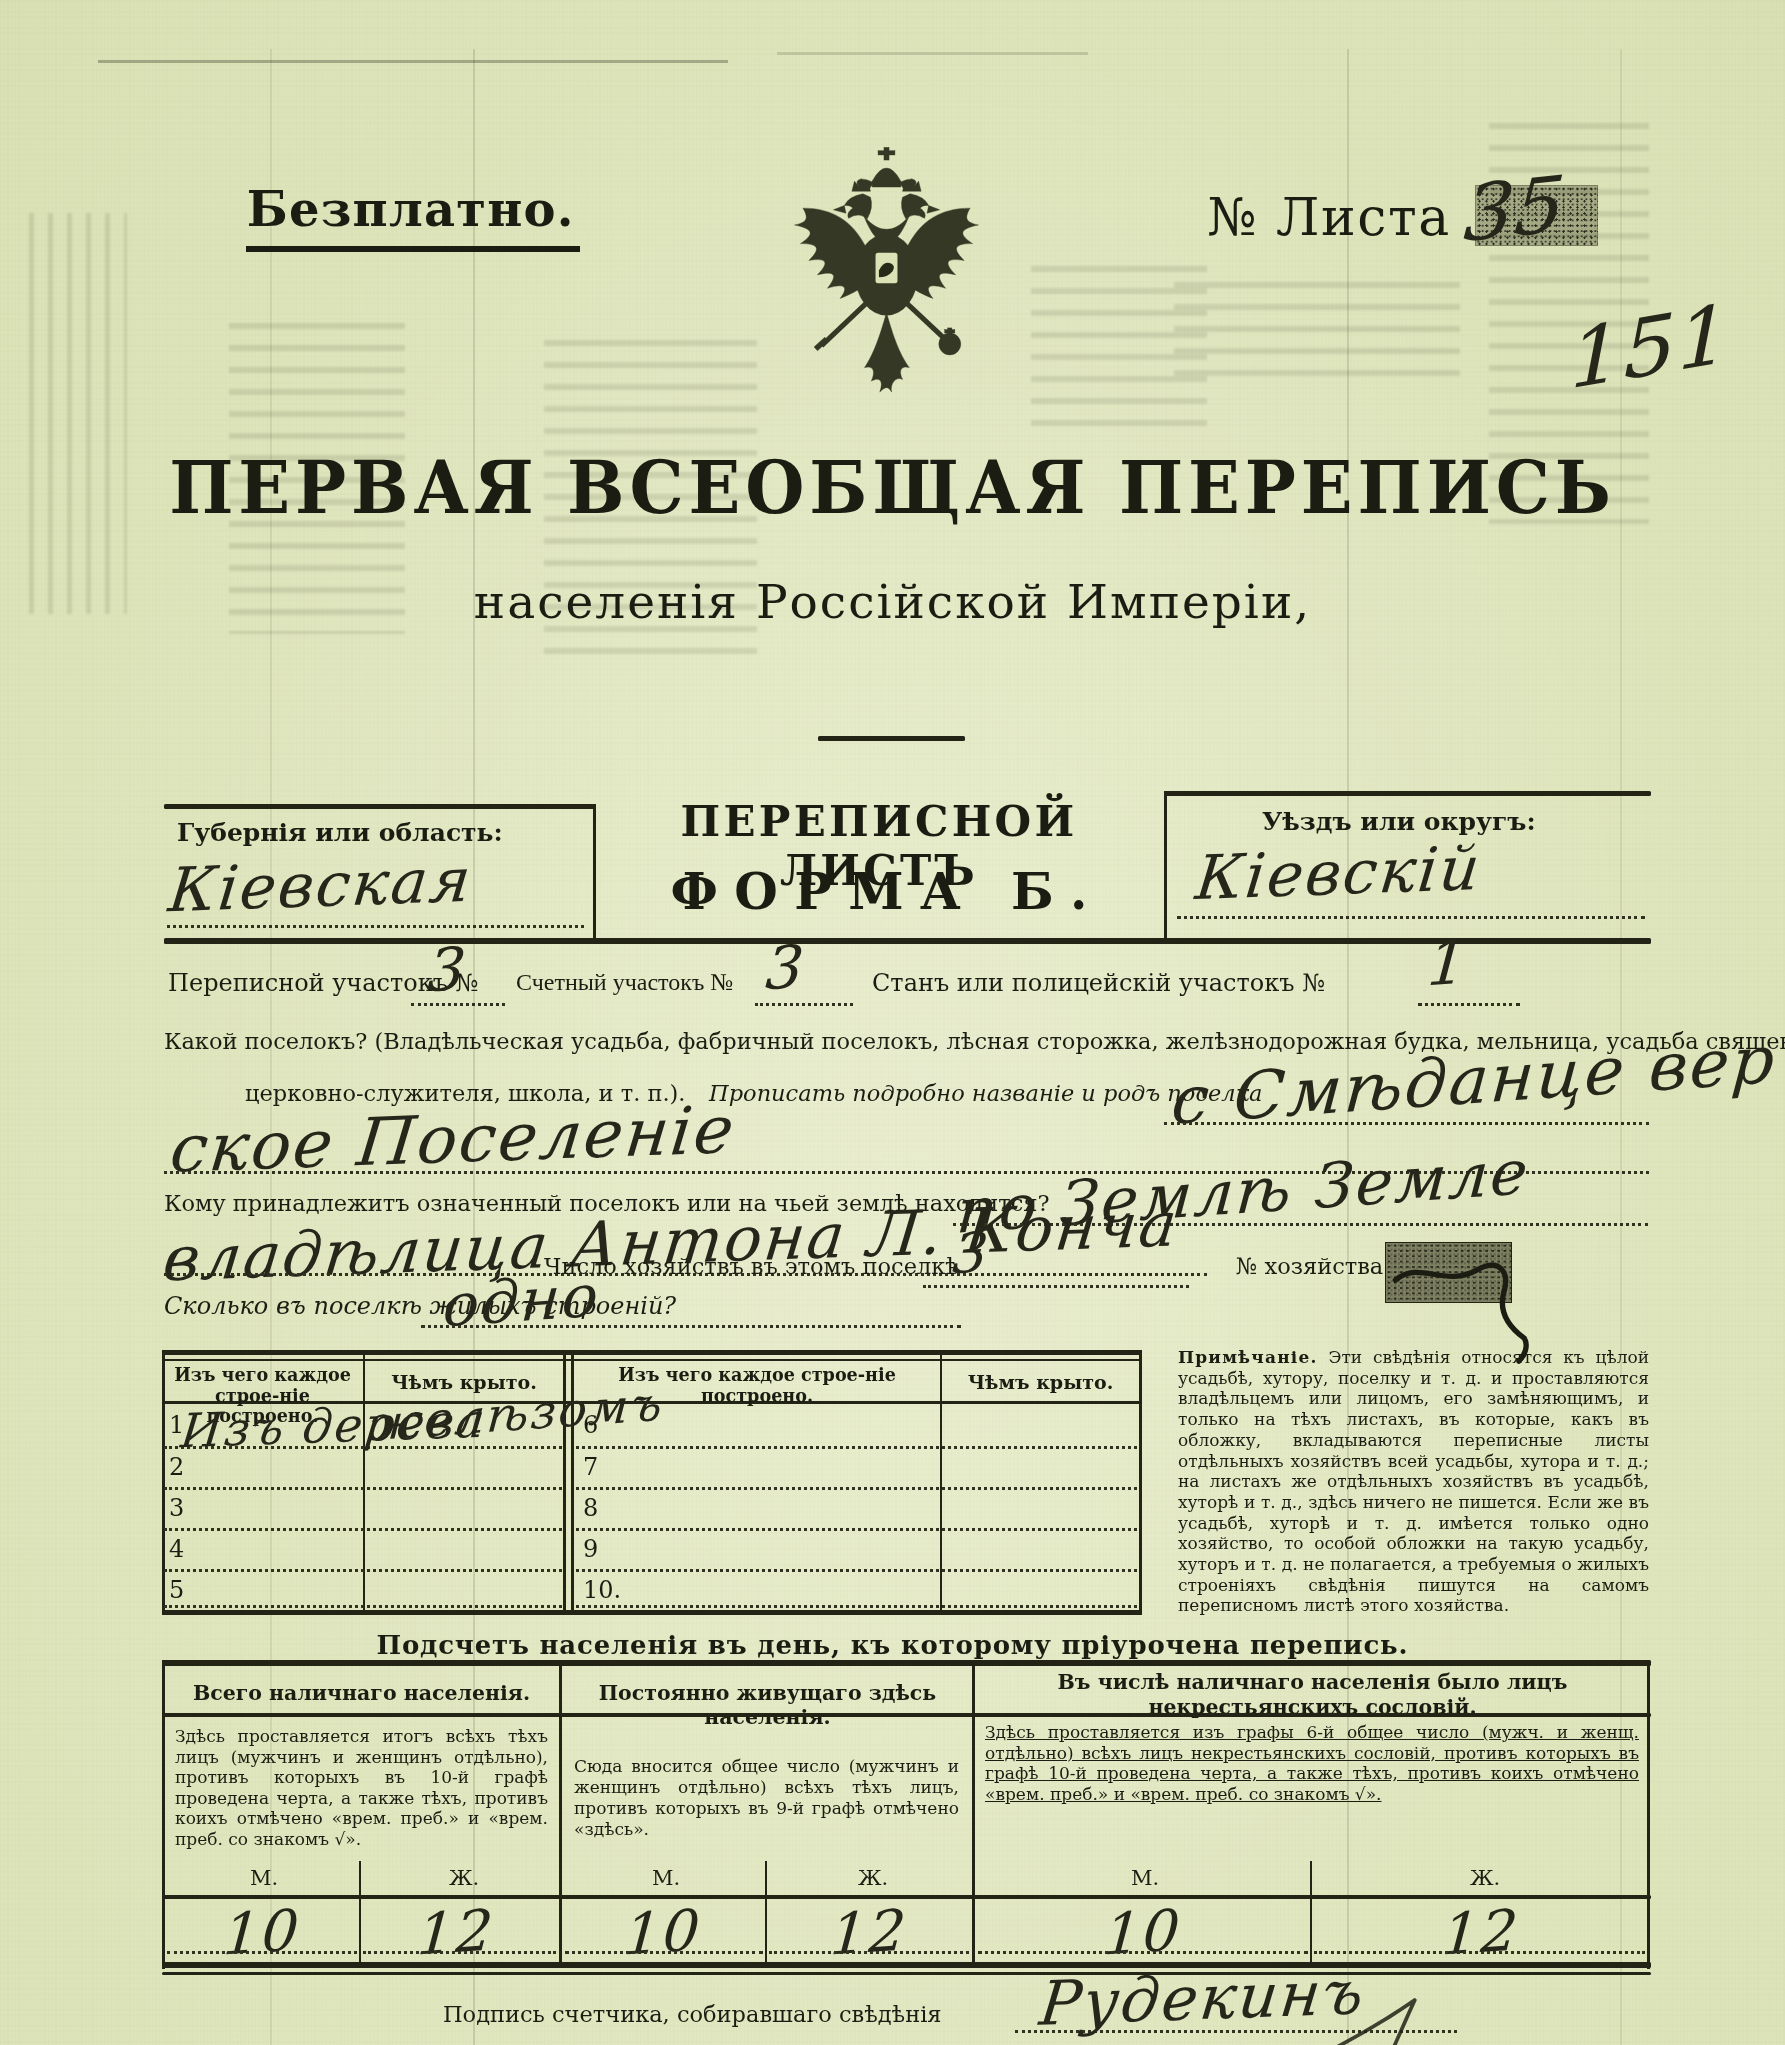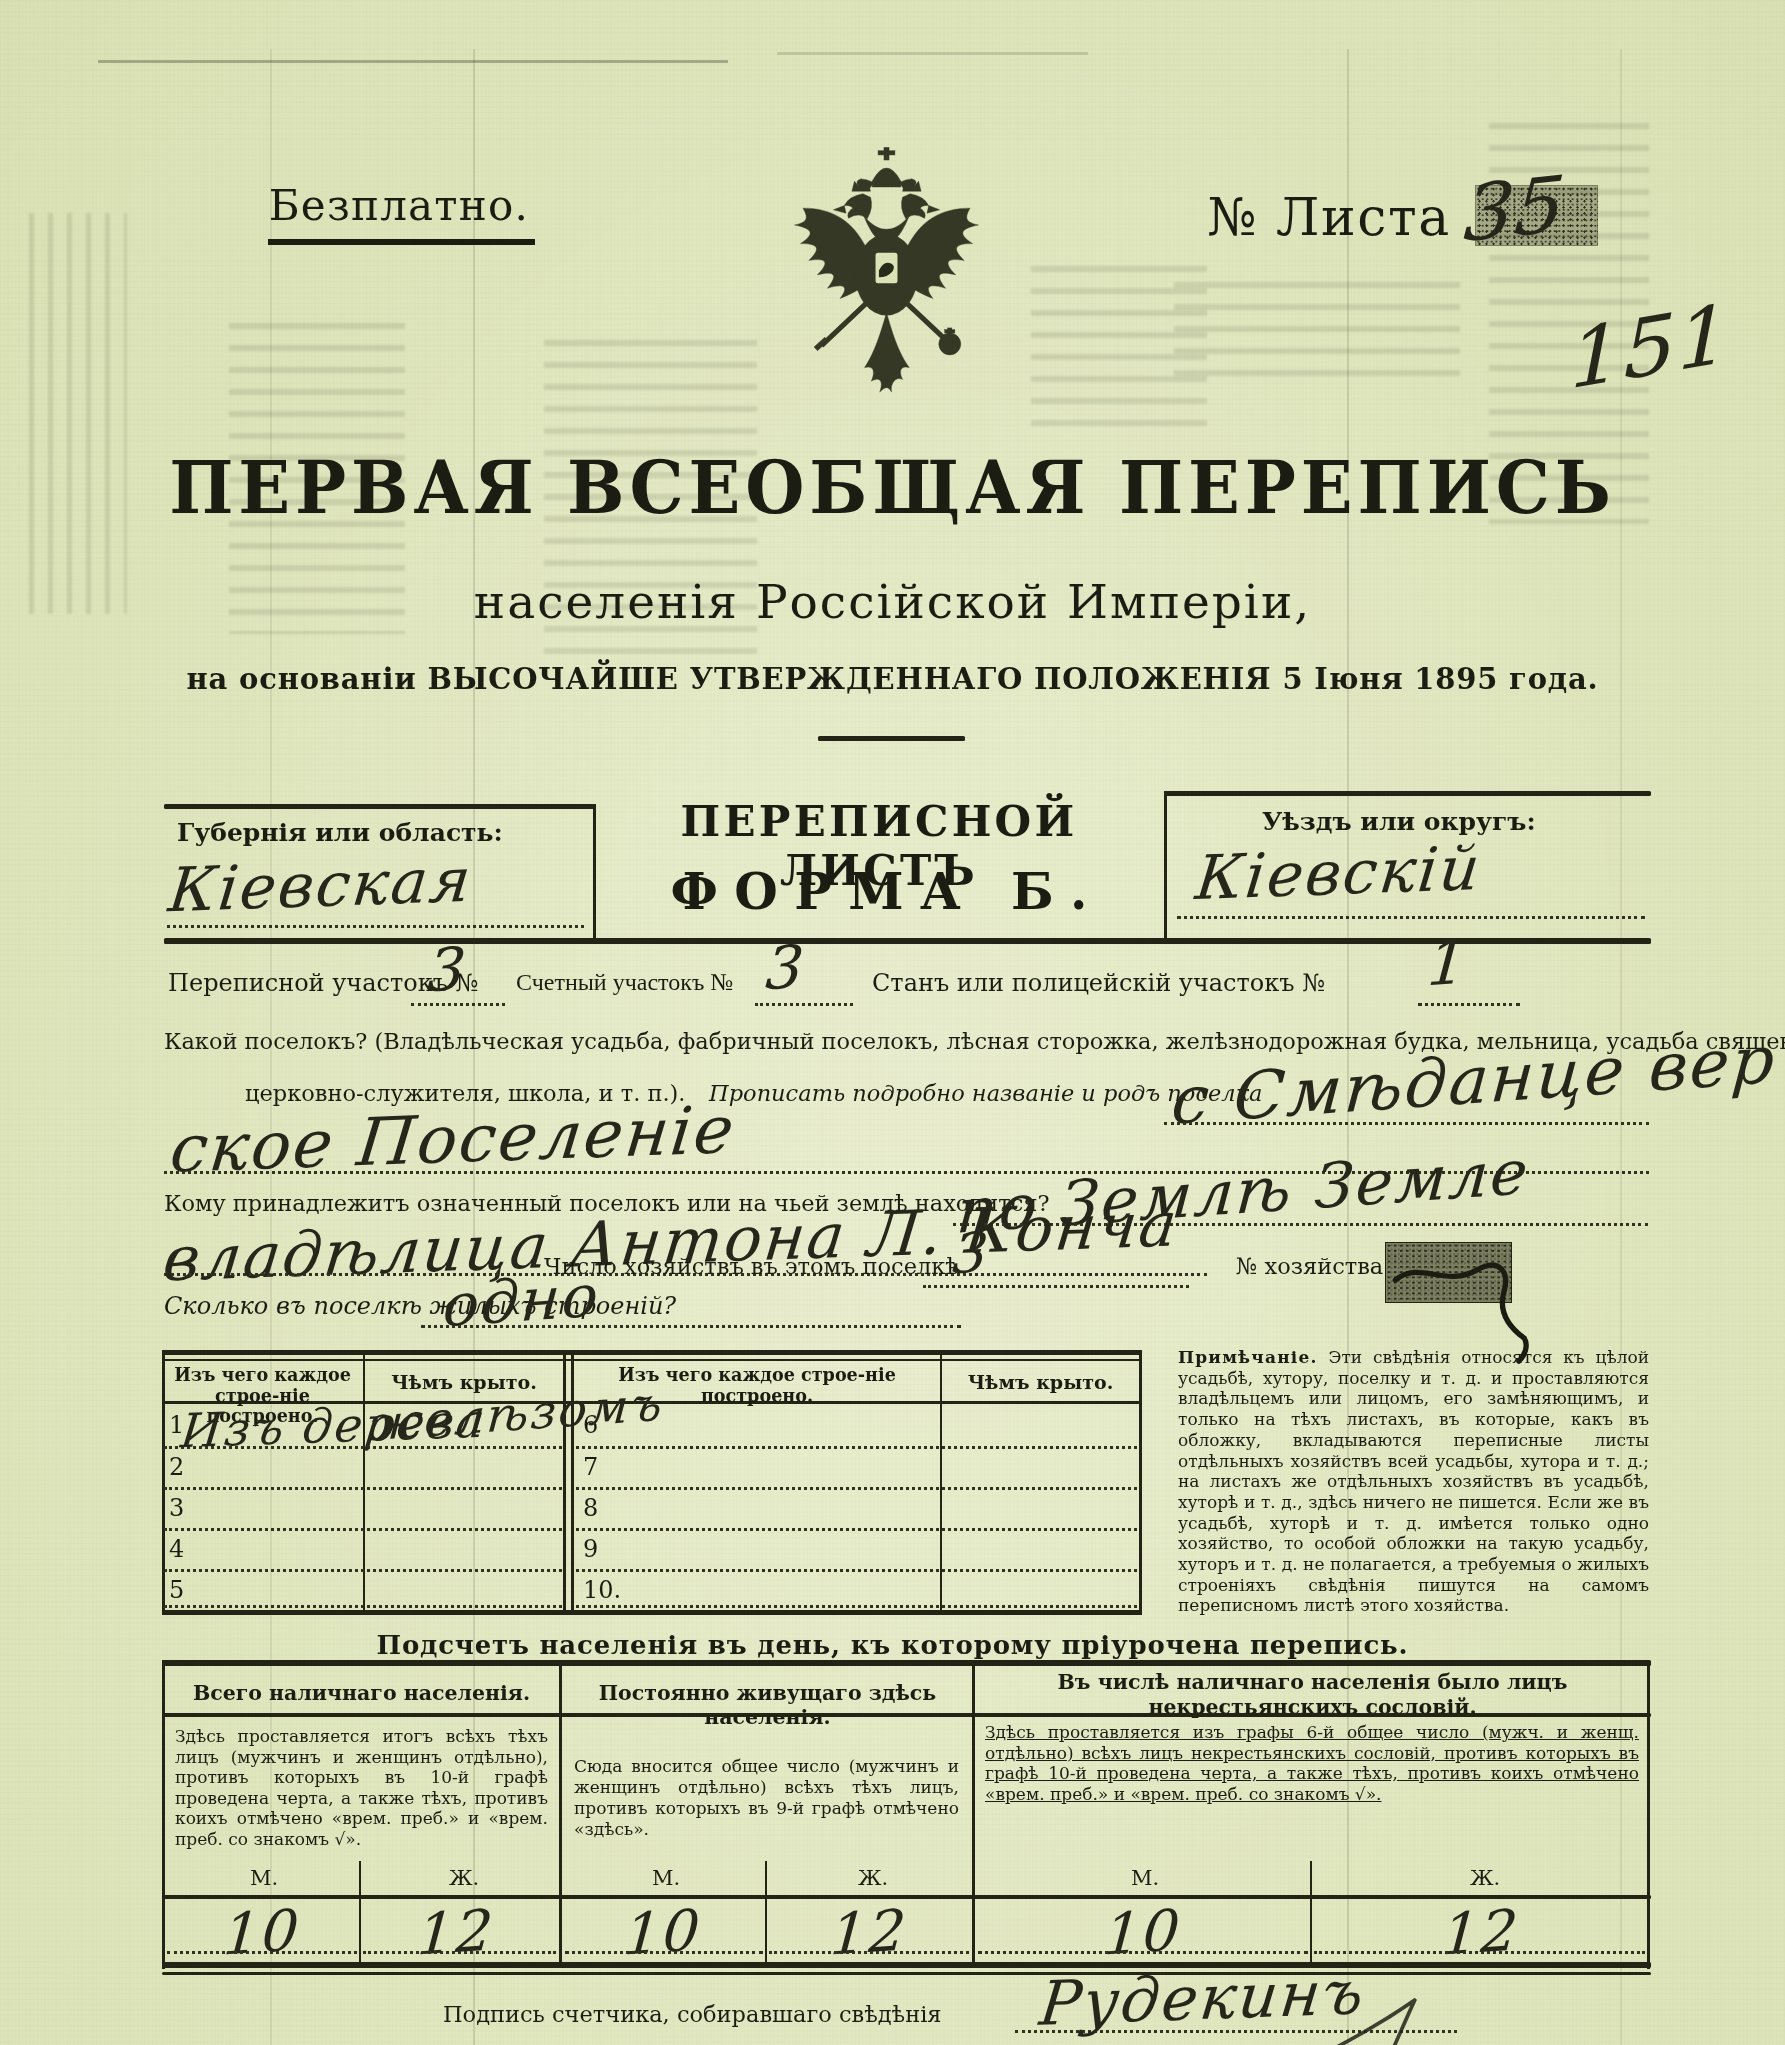--- a/index.html
+++ b/index.html
@@ -31,21 +31,21 @@
   .rule{position:absolute;background:var(--ink2);border-radius:1.6px;}
   .vr{position:absolute;background:var(--ink2);}
   .dot{position:absolute;height:0;border-bottom:3.7px dotted var(--dotink);}
   .hw{position:absolute;font-family:"DejaVu Serif",serif;font-style:italic;color:var(--hwink);
       letter-spacing:2px;white-space:nowrap;transform:skewX(-8deg);}
   .hw.r2{transform:skewX(-8deg) rotate(-2deg);}
   .hw.r4{transform:skewX(-8deg) rotate(-4deg);}
   .hw.r6{transform:skewX(-10deg) rotate(-6deg);}
   .hw.r10{transform:skewX(-10deg) rotate(-10deg);}
   
-  .free-label{left:268px;top:181px;font-size:42px;font-weight:400;letter-spacing:1.2px;
+  .free-label{left:246px;top:181px;font-size:48px;font-weight:700;letter-spacing:1.2px;
       border-bottom:6.5px solid var(--ink);padding:0 5.7px 9px 0.8px;}
   .eagle{position:absolute;left:768px;top:144px;width:237px;height:270px;}
   .sheet-line{left:1207px;top:185px;font-size:52px;letter-spacing:1.6px;}
   .stampbox{display:inline-block;vertical-align:-11.5px;width:123px;height:61px;margin-left:5.7px;position:relative;
       background:#20211405;
       background-color:#22231533;
       background-image:radial-gradient(#2a2b1b 1.2px, transparent 1.4px),radial-gradient(#2a2b1b 0.8px, transparent 1.1px);
       background-size:7px 6.1px,4.5px 5.3px;background-color:#53543a66;border:0.8px solid #2a2b1b55;}
   .sheet-val{left:1465px;top:164px;font-size:78px;letter-spacing:0;}
   .corner-num{left:1571px;top:299px;font-size:82px;letter-spacing:0.8px;}
@@ -217,21 +217,20 @@
 
   <div class="t sheet-line">
     <span>№ Листа</span>
     <span class="stampbox"></span>
   </div>
   <div class="hw r6 sheet-val">35</div>
   <div class="hw r10 corner-num">151</div>
 
   <div class="t title1 c" style="white-space:normal;">ПЕРВАЯ ВСЕОБЩАЯ ПЕРЕПИСЬ</div>
   <div class="t title2 c" style="white-space:normal;">населенія Россійской Имперіи,</div>
-  <div class="t title3 c" style="white-space:normal;">на основаніи ВЫСОЧАЙШЕ УТВЕРЖДЕННАГО ПОЛОЖЕНІЯ 5 Іюня 1895 года.</div>
   <div class="rule tdiv"></div>
 
   <div class="rule bx-l-top"></div>
   <div class="vr bx-l-right"></div>
   <div class="rule bx-r-top"></div>
   <div class="vr bx-c-right"></div>
   <div class="rule bx-bottom"></div>
   <div class="t gub-label">Губернія или область:</div>
   <div class="hw r2 gub-hw">Кіевская</div>
   <div class="dot gub-dot"></div>

